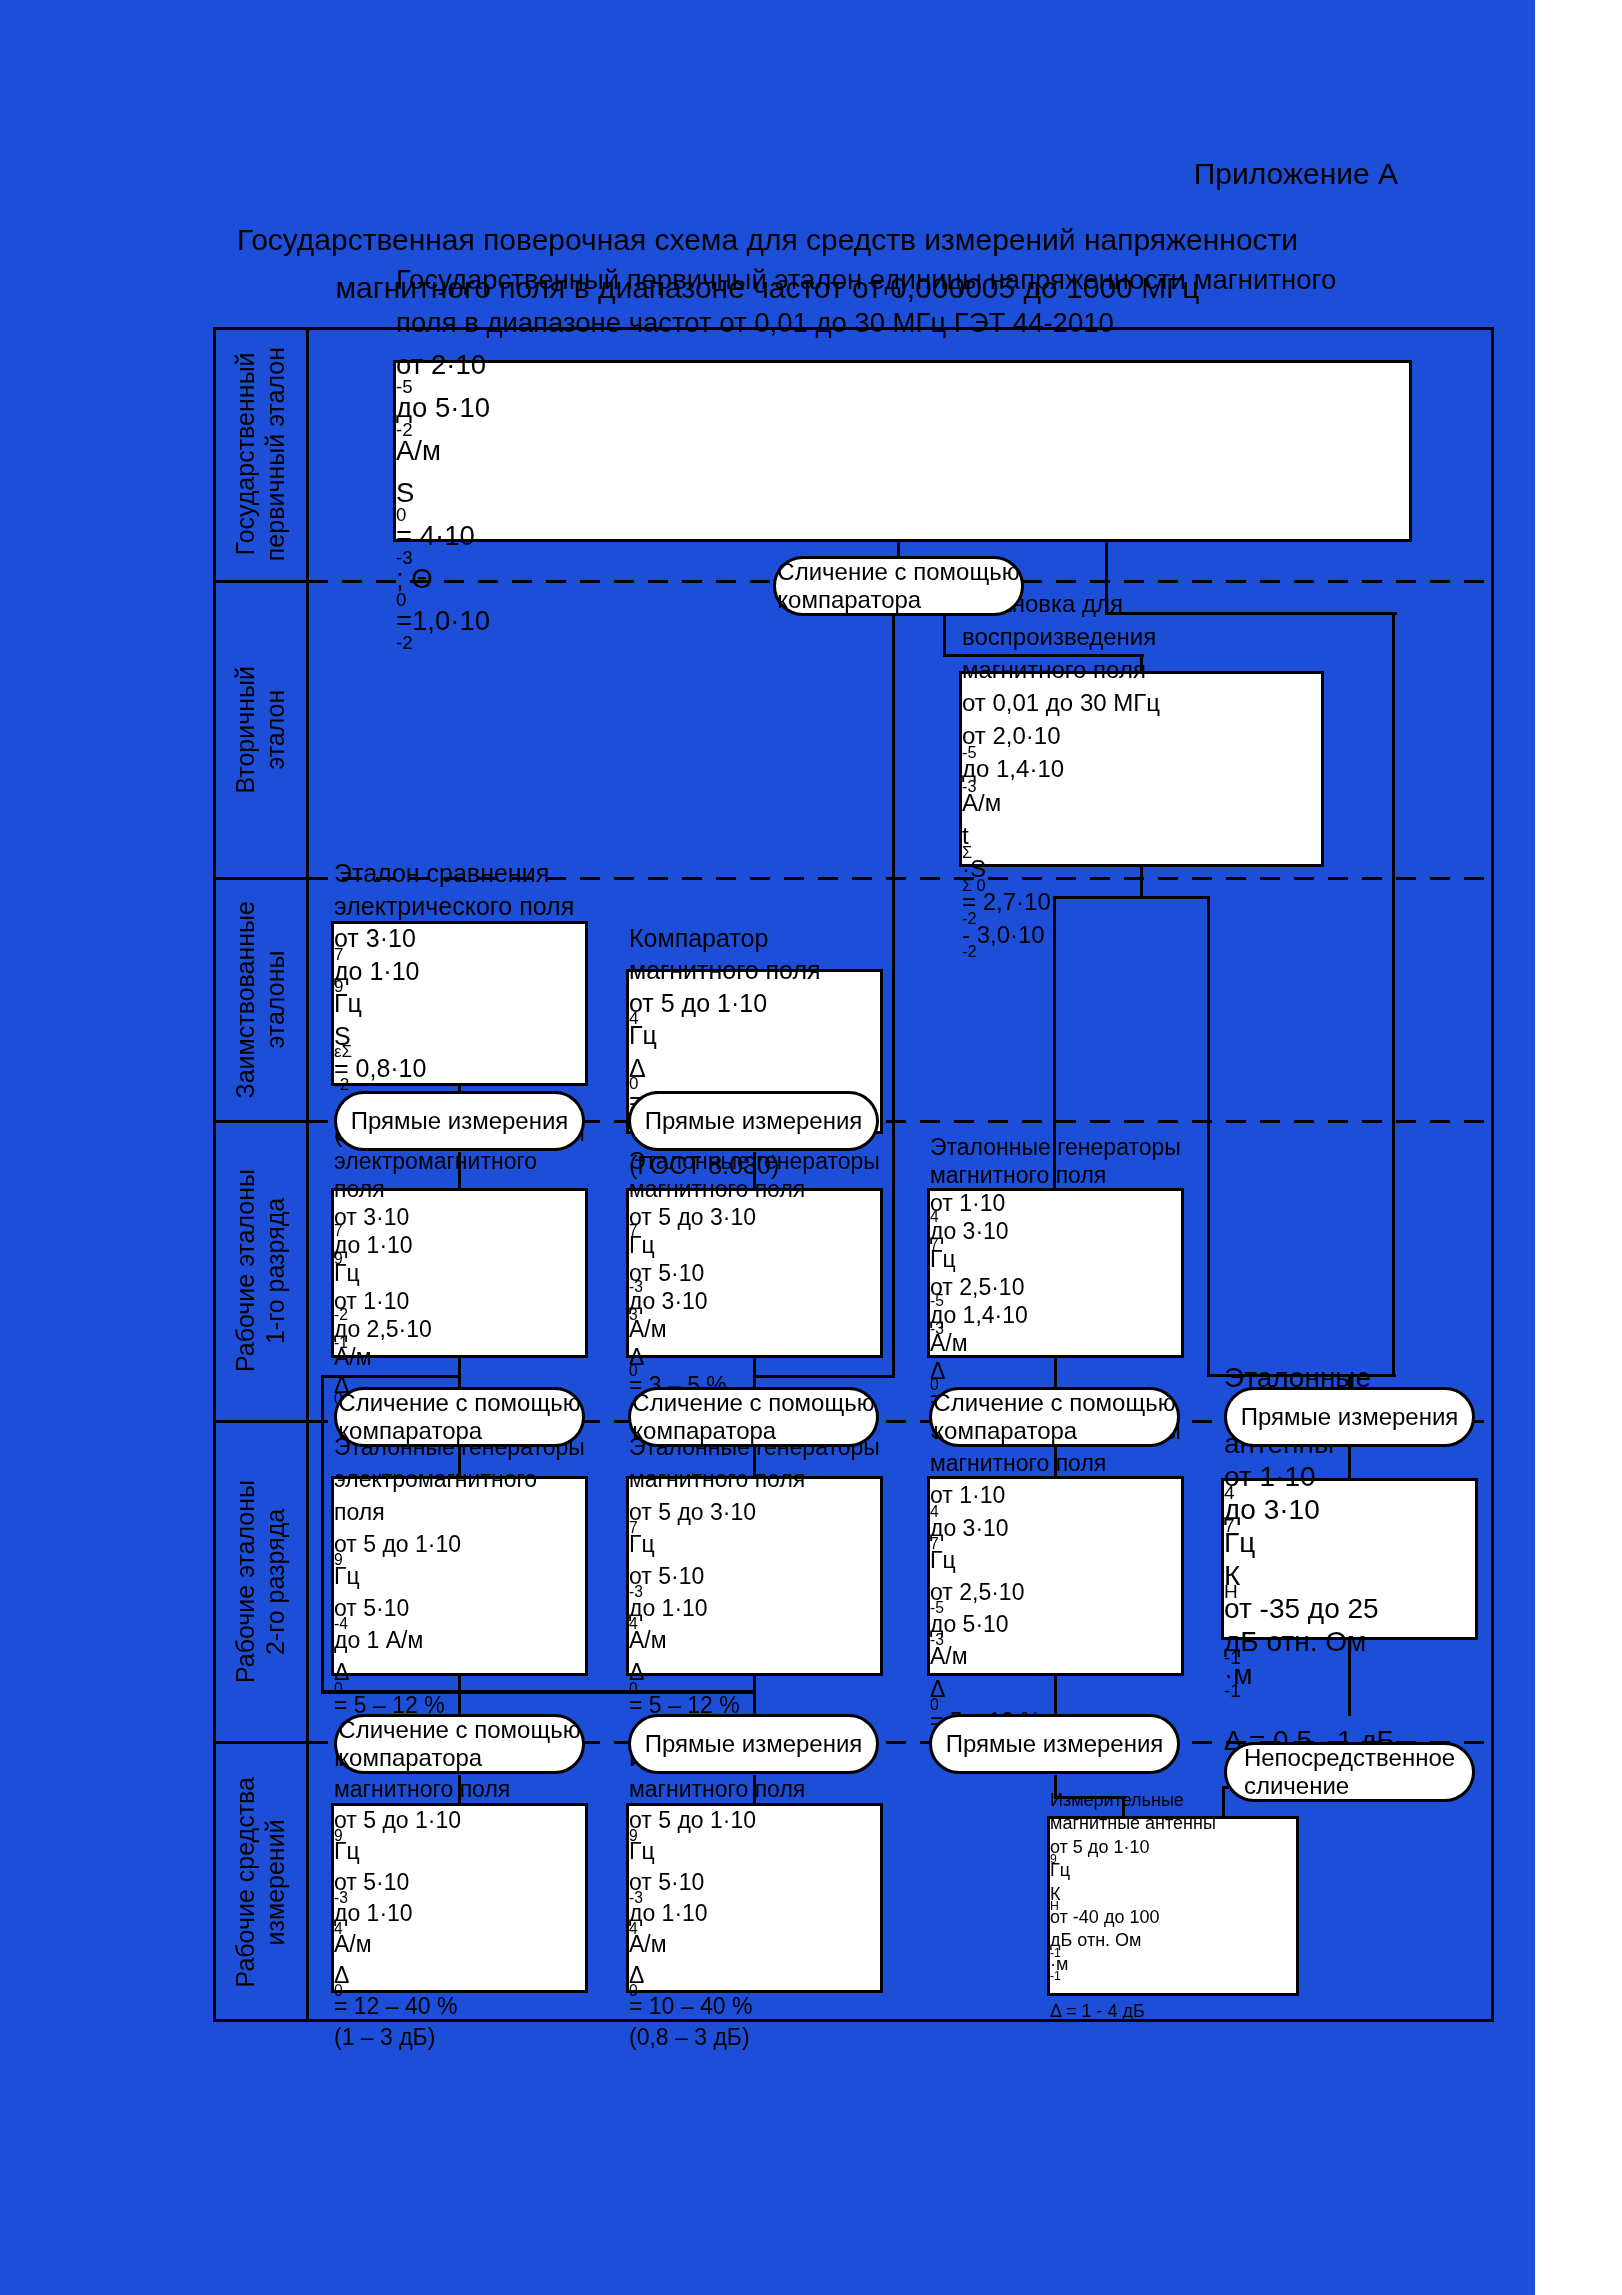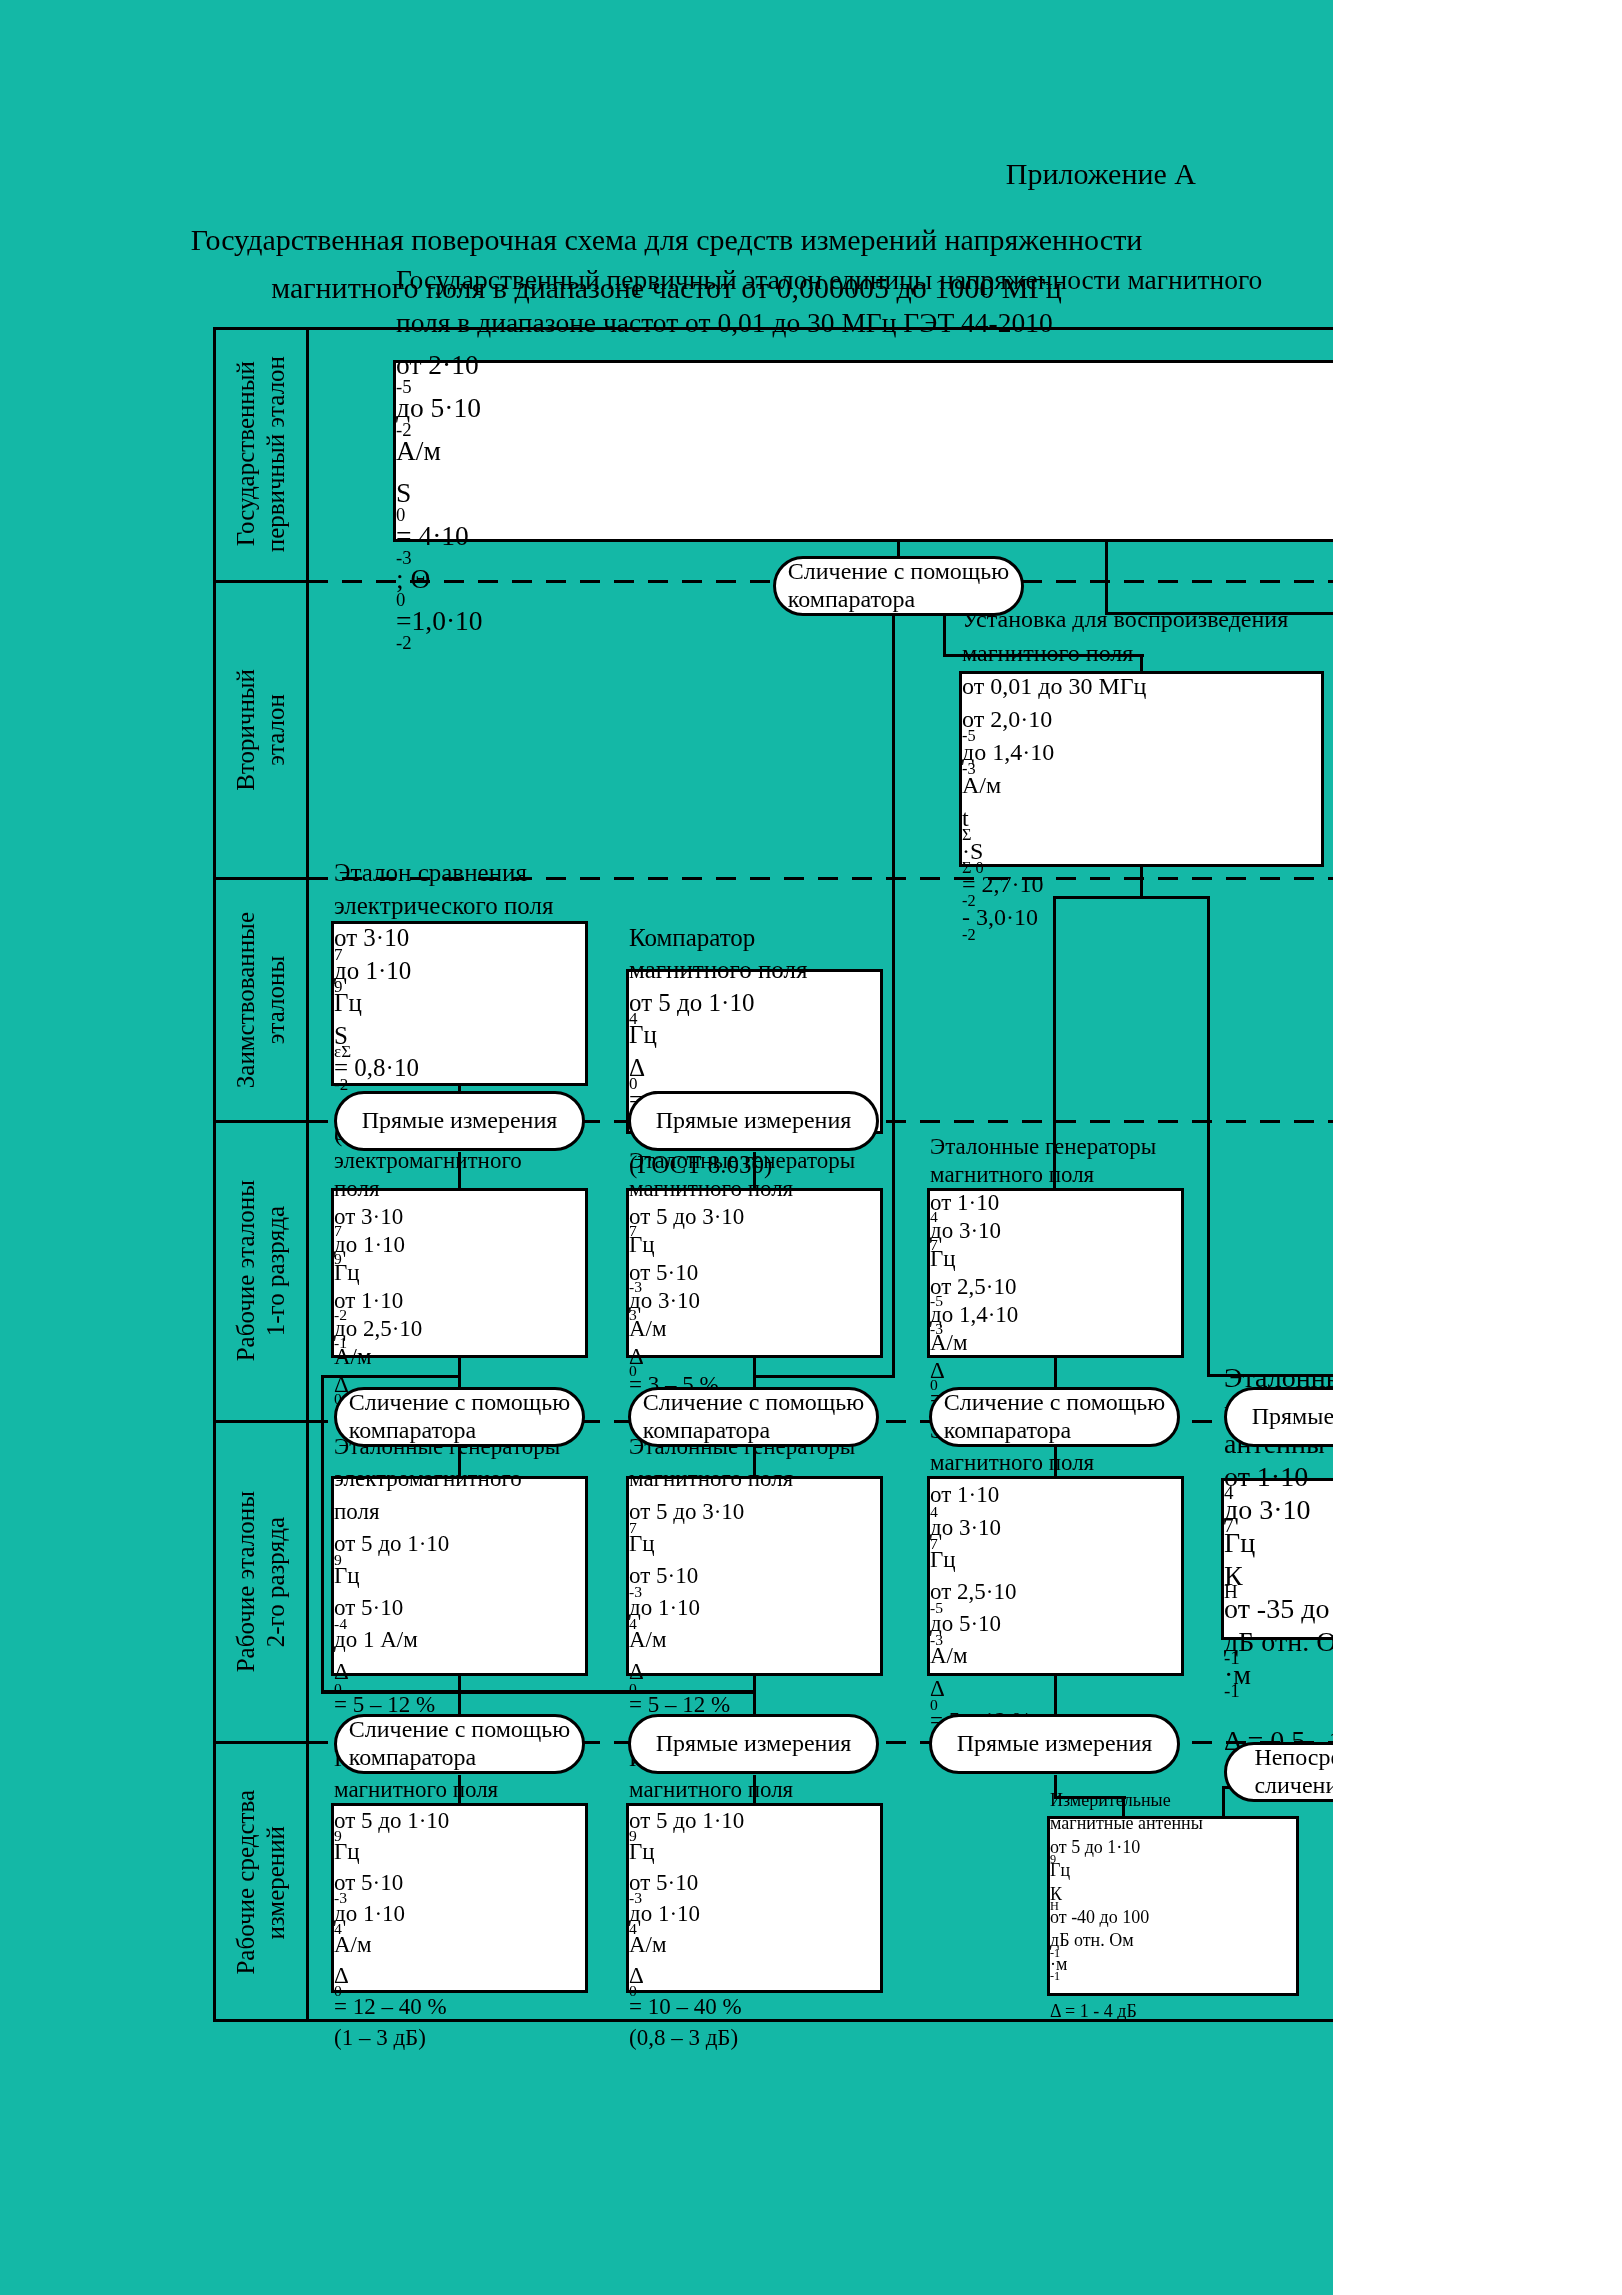--- a/index.html
+++ b/index.html
@@ -1,17 +1,17 @@
 <!DOCTYPE html>
 <html style="font-size:10.5px"><head>
 <meta charset="utf-8">
 <style>
   html,body{margin:0;padding:0;background:#ffffff;}
-  .page{position:relative;width:1333px;height:2295px;background:#14b8a6;
-        font-family:Liberation Serif, serif;color:#000;overflow:hidden;}
+  .page{position:relative;width:1535px;height:2295px;background:#1d4ed8;
+        font-family:Liberation Sans, sans-serif;color:#000;overflow:hidden;}
   .annex{position:absolute;top:157px;right:137px;font-size:30px;}
   .doc-title{position:absolute;top:216px;left:0;right:0;text-align:center;font-size:30px;line-height:1.6;}
   
   .outer{position:absolute;left:213px;top:327px;width:1281px;height:1695px;border:3.3px solid #000;box-sizing:border-box;}
   .sidebar-div{position:absolute;left:306px;top:327px;width:2.6px;height:1695px;background:#000;}
   .tier{position:absolute;left:213px;width:94px;display:flex;align-items:center;justify-content:center;}
   .vtext{writing-mode:vertical-rl;transform:rotate(180deg);text-align:center;font-size:25px;line-height:1.18;white-space:nowrap;}
   .ssep{position:absolute;left:213px;width:95px;height:2.6px;background:#000;}
   .dash{position:absolute;left:308px;width:1186px;height:3.3px;
         background:repeating-linear-gradient(90deg,#000 0 19.6px,transparent 19.6px 34px);z-index:1;}

